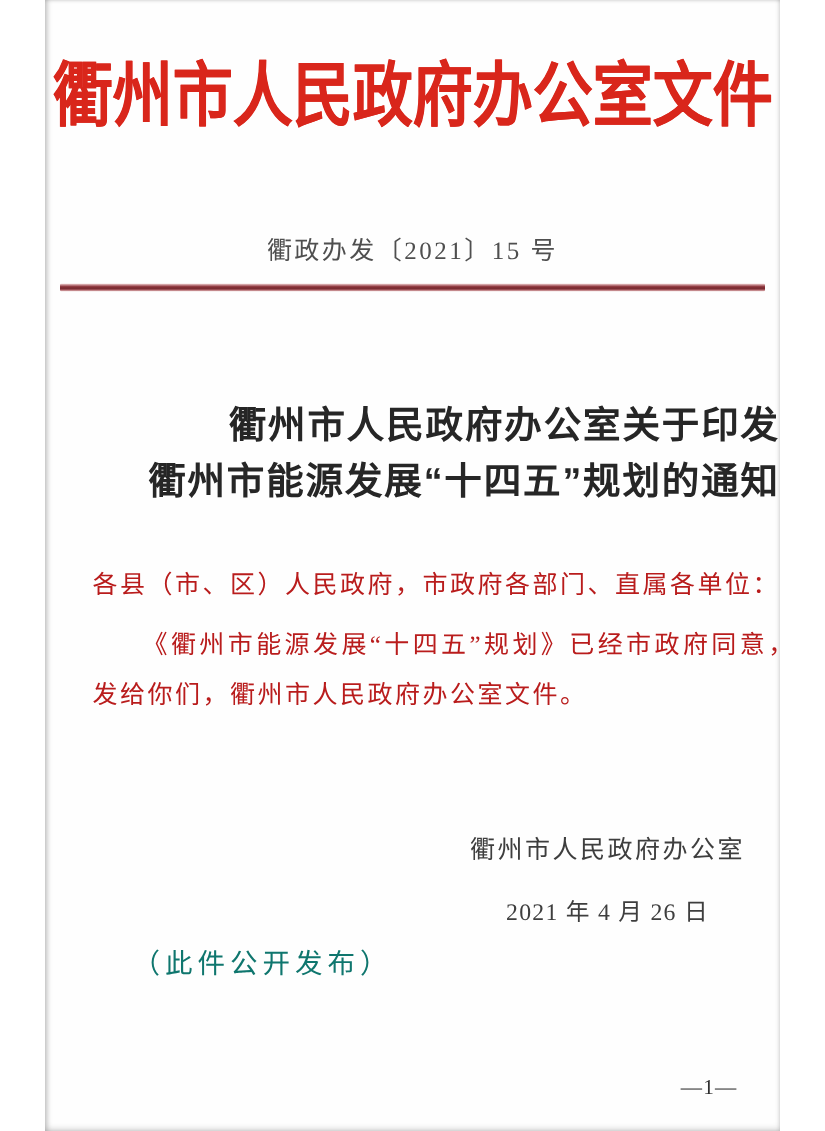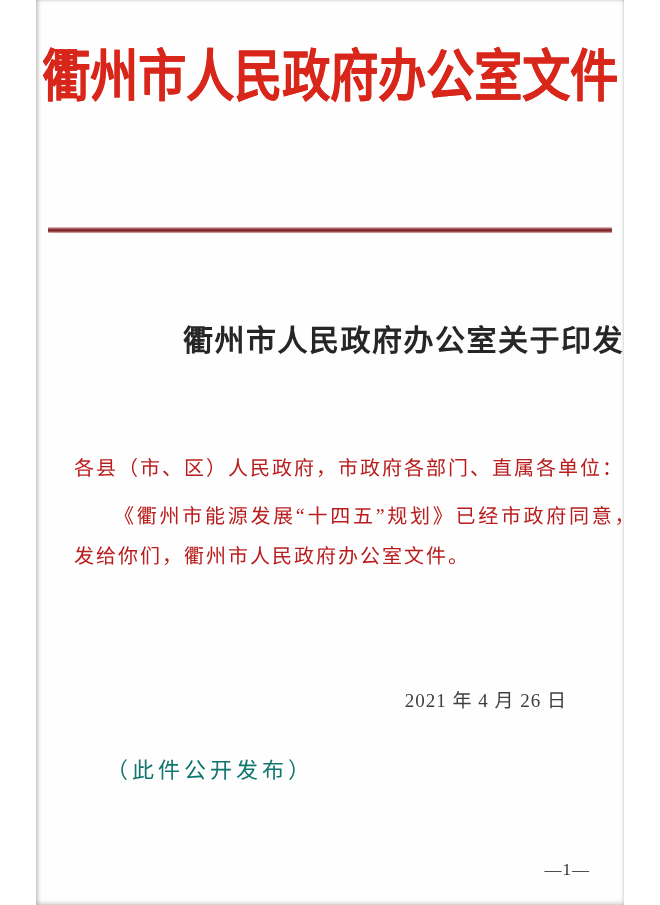--- a/index.html
+++ b/index.html
@@ -154,33 +154,36 @@
     white-space: nowrap;
   }
 </style>
 </head>
 <body>
 
 <div class="page">
 
   <div class="header">衢州市人民政府办公室文件</div>
 
+  <div class="doc-number">衢政办发〔2021〕15 号</div>
 
   <div class="divider"></div>
 
   <h1 class="title">
     <span>衢州市人民政府办公室关于印发</span>
+    <span>衢州市能源发展“十四五”规划的通知</span>
   </h1>
 
   <div class="body-block">
     <p class="salutation">各县（市、区）人民政府，市政府各部门、直属各单位：</p>
     <p class="para">《衢州市能源发展“十四五”规划》已经市政府同意，现印发给你们，衢州市人民政府办公室文件。</p>
   </div>
 
   <div class="signature">
+    <div class="org">衢州市人民政府办公室</div>
     <div class="date">2021 年 4 月 26 日</div>
   </div>
 
   <p class="release">（此件公开发布）</p>
 
   <div class="page-number">—1—</div>
 
 </div>
 
 </body></html>

